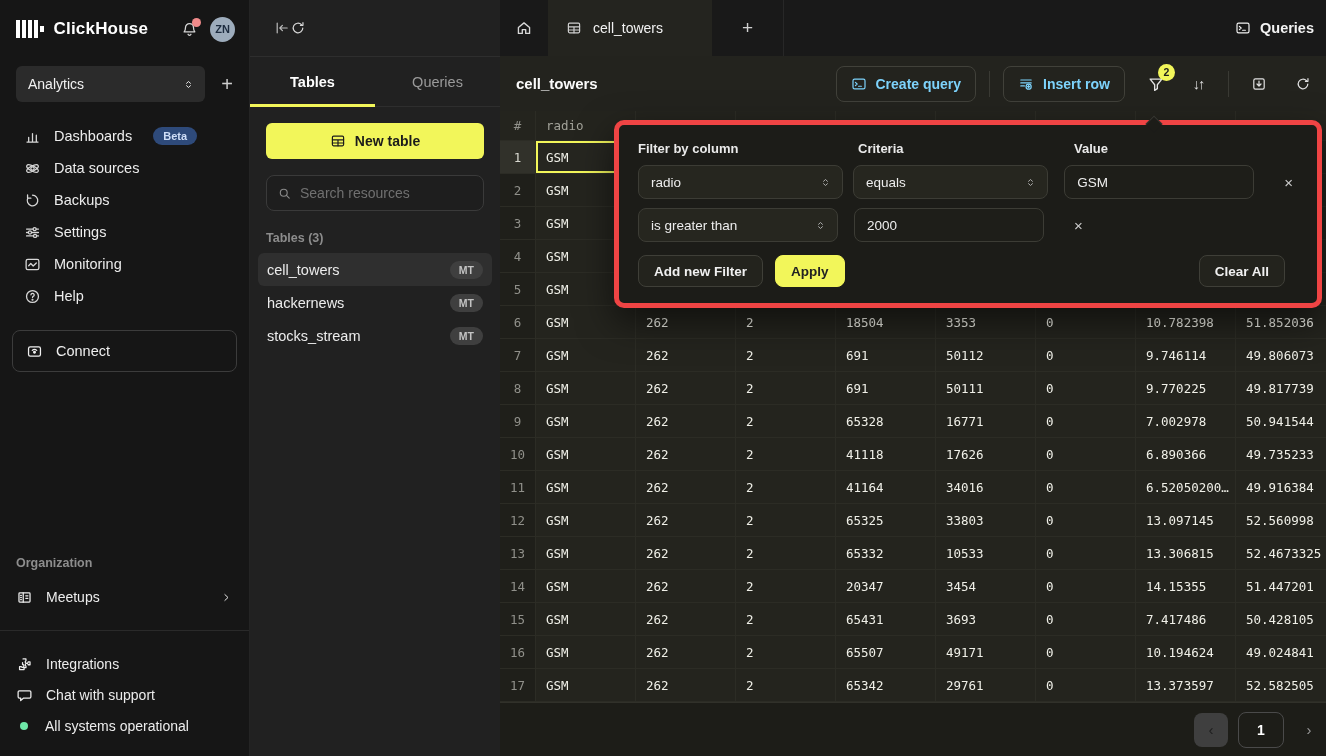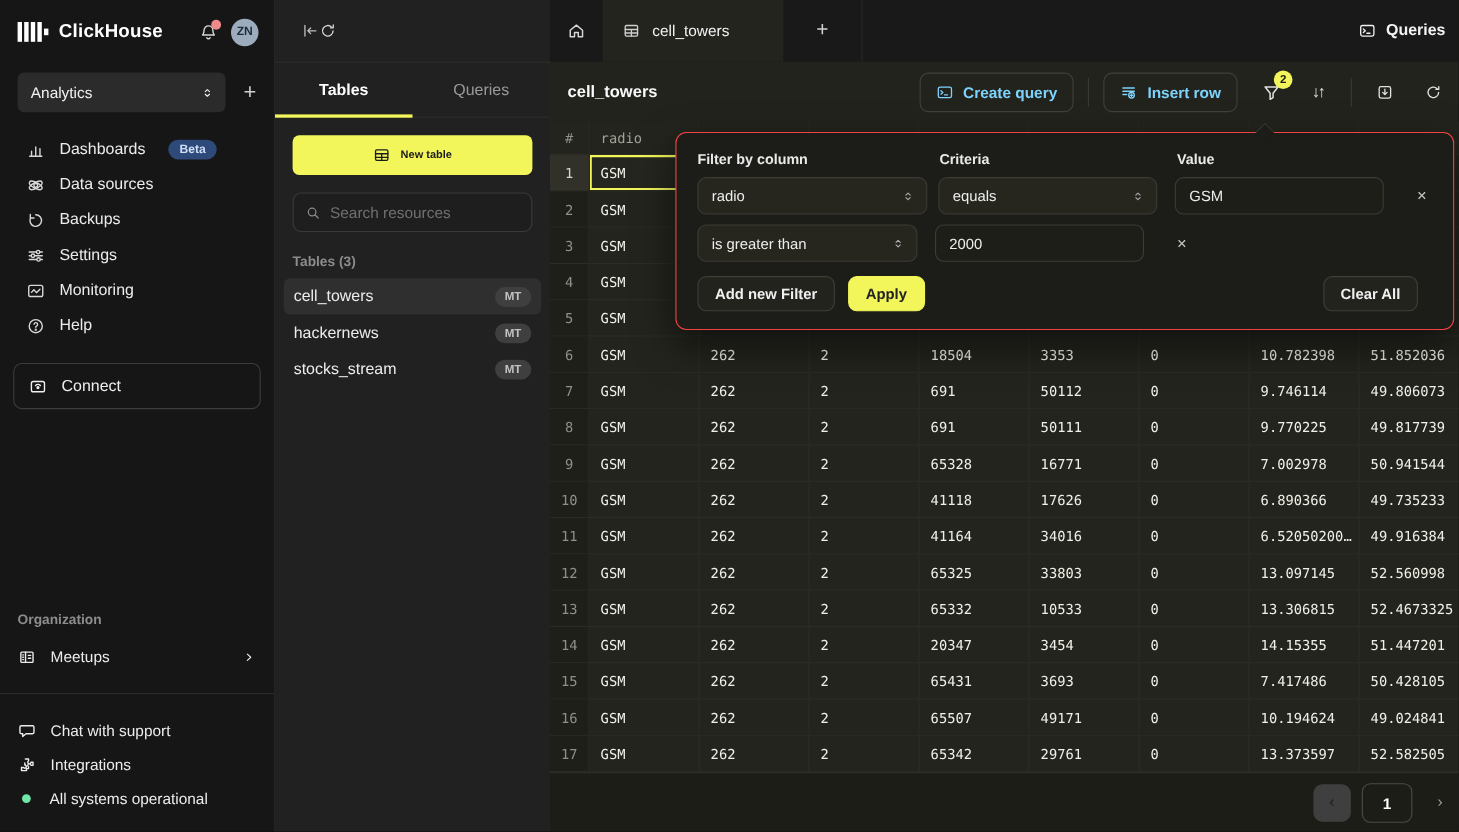--- a/index.html
+++ b/index.html
@@ -51,21 +51,21 @@
   .db-select { flex:1; margin:0 16px; height:36px; border:1px solid #3f3f3f; background:#272727; border-radius:8px; display:flex; align-items:center; gap:9px; padding:0 10px 0 11px; cursor:pointer; }
   .db-select .lbl { flex:1; font-size:14px; font-weight:600; color:#f3f3f3; }
   .db-select .dbic, .refresh-small { color:#d9d9d9; }
   .refresh-small { cursor:pointer; }
 
   .explorer-tabs { height:50px; display:flex; border-bottom:1px solid #2e2e2e; }
   .ex-tab { width:50%; display:flex; align-items:center; justify-content:center; font-size:14.5px; color:#9a9a9a; cursor:pointer; position:relative; }
   .ex-tab.active { color:#ffffff; font-weight:600; }
   .ex-tab.active::after { content:""; position:absolute; left:0; right:0; bottom:-1px; height:3px; background:var(--yellow); }
 
-  .new-table-btn { margin:16px; height:36px; border:none; border-radius:6px; background:var(--yellow); color:#1b1b1b; font-size:10px; font-weight:600; font-family:inherit; display:flex; align-items:center; justify-content:center; gap:9px; cursor:pointer; }
+  .new-table-btn { margin:16px; height:36px; border:none; border-radius:6px; background:var(--yellow); color:#1b1b1b; font-size:14px; font-weight:600; font-family:inherit; display:flex; align-items:center; justify-content:center; gap:9px; cursor:pointer; }
   .search-box { margin:0 16px; height:36px; border:1px solid #3a3a3a; border-radius:8px; background:#1e1e1e; display:flex; align-items:center; gap:8px; padding:0 10px; color:#8a8a8a; }
   .search-box input { flex:1; background:transparent; border:none; outline:none; color:#d8d8d8; font-size:14px; font-family:inherit; }
   .search-box input::placeholder { color:#707070; }
   .section-label { margin:20px 16px 8px 16px; color:#8c8c8c; font-size:12.5px; font-weight:700; }
   .table-item { margin:0 8px; height:33px; display:flex; align-items:center; justify-content:space-between; padding:0 9px; border-radius:6px; cursor:pointer; }
   .table-item.active { background:#2f2f2f; }
   .table-item .tname { font-size:14.5px; color:#ececec; }
   .pill-mt { background:#3f3f3f; color:#c3c3c3; font-size:10.5px; font-weight:600; padding:3px 9px; border-radius:10px; }
 
   
@@ -98,21 +98,21 @@
   .grow-h .gcell.numcol { background:#24241e; }
   .gcell.selected { box-shadow:inset 0 0 0 2px var(--yellow); background:#262620; }
   .grow-r.first .numcol { background:#31312a; color:#d8d8d0; }
 
   .pagination { height:54px; border-top:1px solid #31312a; background:#1d1d18; display:flex; align-items:center; justify-content:flex-end; padding-right:12px; gap:10px; flex-shrink:0; }
   .pg-prev { width:34px; height:34px; border-radius:8px; background:#3f3f3f; border:none; color:#1d1d1d; font-size:15px; display:flex; align-items:center; justify-content:center; cursor:pointer; }
   .pg-page { width:46px; height:36px; border-radius:8px; border:1px solid #4a4a4a; background:transparent; color:#fff; font-size:14px; font-weight:600; display:flex; align-items:center; justify-content:center; }
   .pg-next { width:30px; height:34px; background:transparent; border:none; color:#9a9a9a; font-size:15px; display:flex; align-items:center; justify-content:center; cursor:pointer; }
 
   
-  .filter-popup { position:absolute; left:114px; top:120px; width:708px; background:#1c1c18; border:1px solid #ef4444; border-radius:10px; box-shadow:0 14px 36px rgba(0,0,0,.55); padding:16px 20px 16px 19px; z-index:10; }
+  .filter-popup { position:absolute; left:114px; top:120px; width:708px; background:#1c1c18; border:5px solid #ef4444; border-radius:10px; box-shadow:0 14px 36px rgba(0,0,0,.55); padding:16px 20px 16px 19px; z-index:10; }
   .popup-caret { position:absolute; top:-7px; left:529px; width:12px; height:12px; background:#1c1c18; border-left:1px solid #363630; border-top:1px solid #363630; transform:rotate(45deg); }
   .fp-labels { display:flex; margin-bottom:9px; }
   .fp-label { font-size:13px; font-weight:700; color:#eaeaea; }
   .fp-label.c1 { width:220px; }
   .fp-label.c2 { width:216px; }
   .fp-label.c3 { width:190px; }
   .fp-row { display:flex; align-items:center; margin-bottom:9px; }
   .fp-select { width:210px; height:34px; margin-right:10px; border:1px solid #3c3c35; border-radius:8px; background:#26261f; display:flex; align-items:center; padding:0 10px 0 12px; cursor:pointer; }
   .fp-select.crit { width:200px; margin-right:16px; }
   .fp-select .lbl { flex:1; font-size:13.5px; color:#ededed; }
@@ -255,32 +255,32 @@
             <path d="m7.5 5.5 4.8 4.5-4.8 4.5"></path>
           </svg>
         </span>
     </div>
 
     <div class="side-divider"></div>
     <div id="sidebar-footer">
         <div class="foot-item">
           <span>
             <svg class="ic" width="17" height="17" viewBox="0 0 20 20" fill="none" stroke="currentColor" stroke-width="1.5" stroke-linecap="round" stroke-linejoin="round">
-              <path d="M4 4.5h12A1.5 1.5 0 0 1 17.5 6v5.5A1.5 1.5 0 0 1 16 13h-7l-3.5 3v-3H4a1.5 1.5 0 0 1-1.5-1.5V6A1.5 1.5 0 0 1 4 4.5z"></path>
-            </svg>
-          </span>
-          <span>Chat with support</span>
+              <path d="M8.3 3.5h3.4v2a1.7 1.7 0 1 0 2.6 1.5h2.2v3.3h-2.2a1.7 1.7 0 1 0-2.6 1.5v2H9.5v2.2H4.2v-3.4h2a1.7 1.7 0 1 0 1.5-2.6v-2.2"></path>
+            </svg>
+          </span>
+          <span>Integrations</span>
         </div>
         <div class="foot-item">
           <span>
             <svg class="ic" width="17" height="17" viewBox="0 0 20 20" fill="none" stroke="currentColor" stroke-width="1.5" stroke-linecap="round" stroke-linejoin="round">
-              <path d="M8.3 3.5h3.4v2a1.7 1.7 0 1 0 2.6 1.5h2.2v3.3h-2.2a1.7 1.7 0 1 0-2.6 1.5v2H9.5v2.2H4.2v-3.4h2a1.7 1.7 0 1 0 1.5-2.6v-2.2"></path>
-            </svg>
-          </span>
-          <span>Integrations</span>
+              <path d="M4 4.5h12A1.5 1.5 0 0 1 17.5 6v5.5A1.5 1.5 0 0 1 16 13h-7l-3.5 3v-3H4a1.5 1.5 0 0 1-1.5-1.5V6A1.5 1.5 0 0 1 4 4.5z"></path>
+            </svg>
+          </span>
+          <span>Chat with support</span>
         </div>
         <div class="foot-item">
           <span class="status-dot"></span>
           <span>All systems operational</span>
         </div>
       </div>
     <div class="foot-pad"></div>
   </aside>
 
   <section class="explorer">

